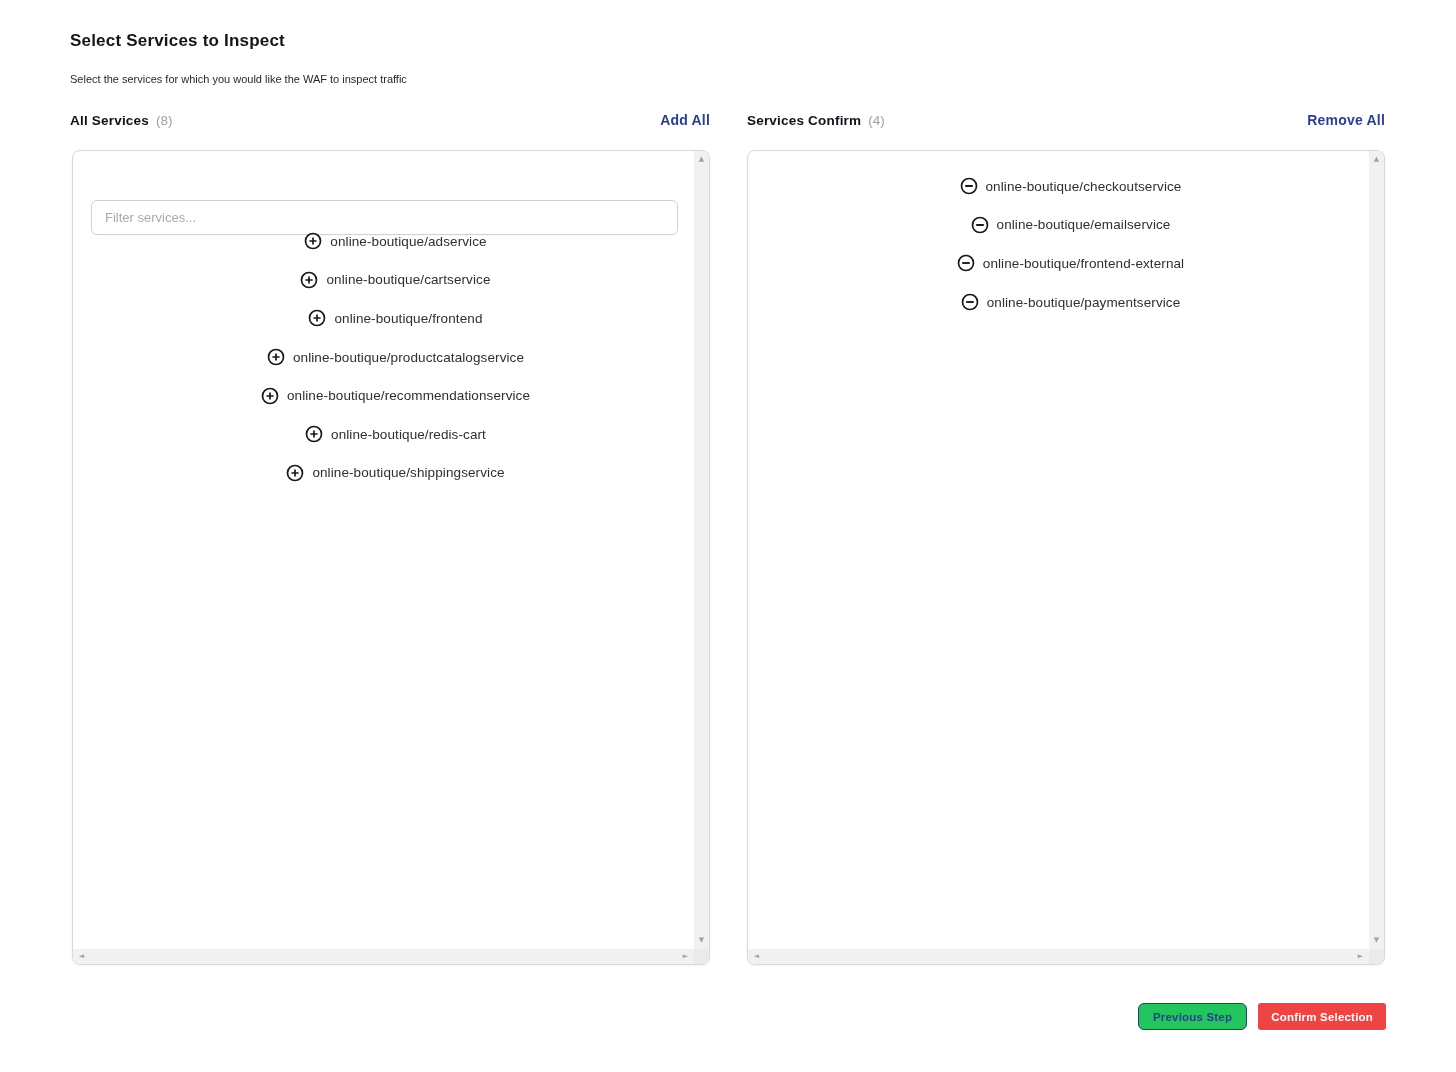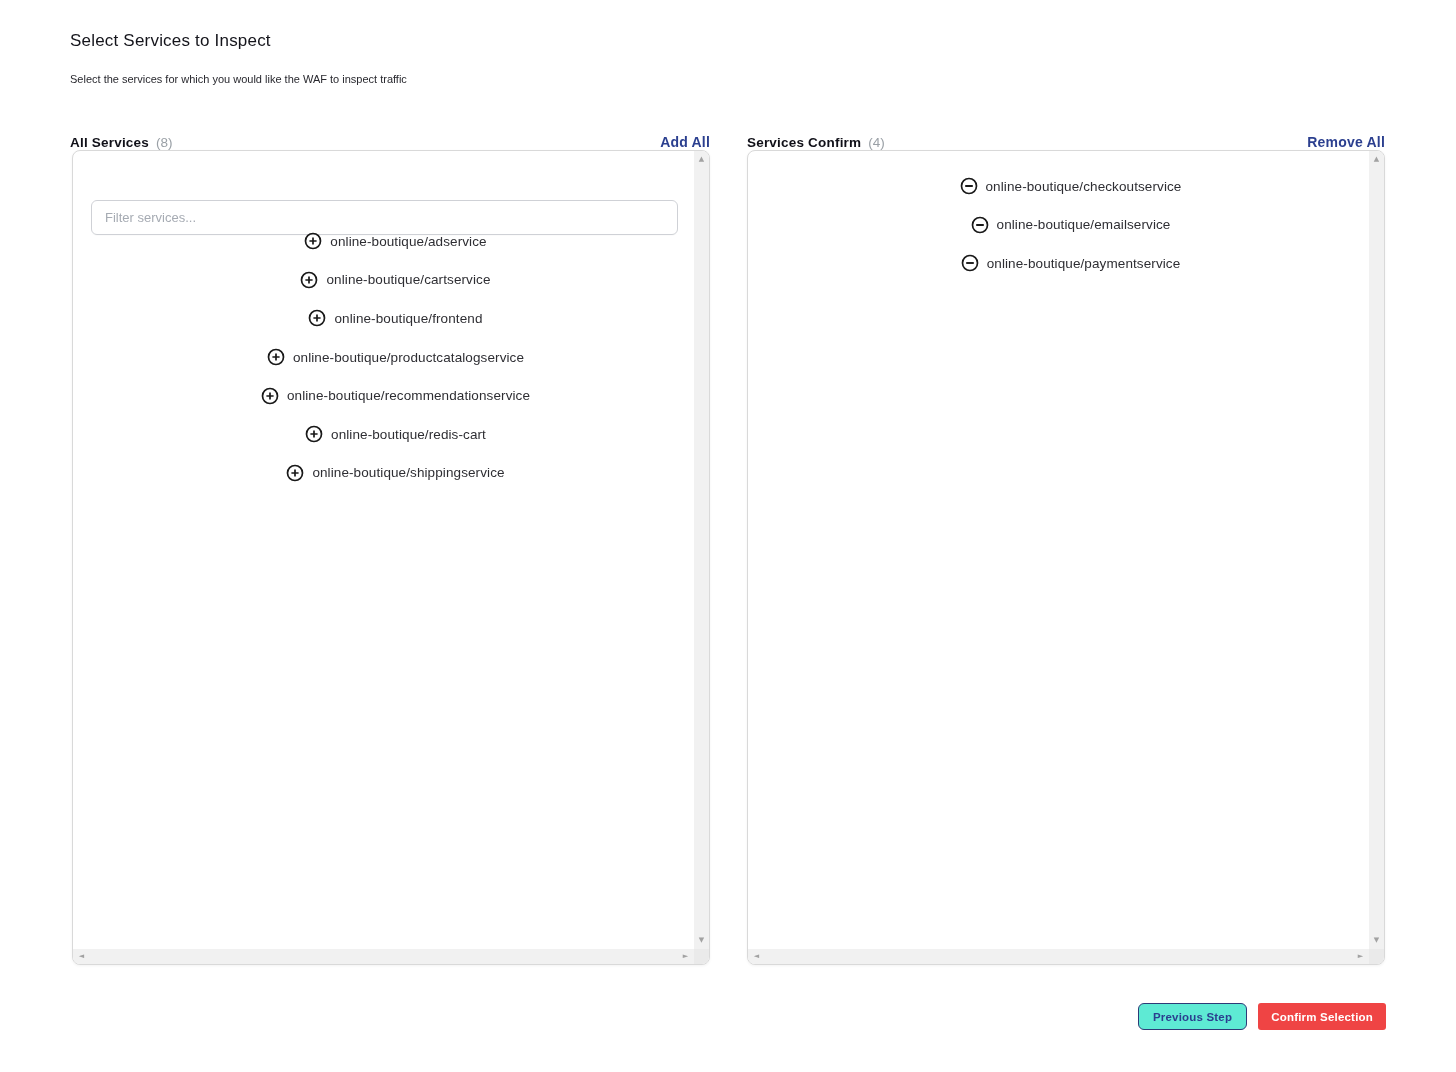--- a/index.html
+++ b/index.html
@@ -1,27 +1,27 @@
 <!DOCTYPE html>
 <html><head>
 <meta charset="utf-8">
 <style>
   html,body{margin:0;padding:0;}
   body{
     width:1456px;height:1072px;background:#ffffff;position:relative;
     font-family:"Liberation Sans",sans-serif;color:#222;overflow:hidden;
   }
   .page-title{
-    position:absolute;left:70px;top:31px;font-size:17px;font-weight:400;
+    position:absolute;left:70px;top:31px;font-size:17px;font-weight:700;
     color:#14141b;letter-spacing:.2px;text-align:center;
   }
   .page-subtitle{
     position:absolute;left:70px;top:73px;font-size:11px;color:#28282e;
   }
-  .panel-header{position:absolute;top:134px;display:flex;align-items:baseline;}
+  .panel-header{position:absolute;top:112px;display:flex;align-items:baseline;}
   #hdr-left{left:70px;width:640px;}
   #hdr-right{left:747px;width:638px;}
   .hdr-label{font-weight:700;font-size:13.5px;color:#101018;letter-spacing:.2px;}
   .hdr-count{color:#9aa0a6;font-size:13.5px;margin-left:7px;font-weight:400;}
   .hdr-action{
     margin-left:auto;font-weight:700;font-size:14px;color:#2b3f8f;
     cursor:pointer;letter-spacing:.2px;
   }
   .panel{
     position:absolute;top:150px;width:636px;height:813px;background:#fff;
@@ -66,21 +66,21 @@
   
   .footer-actions{
     position:absolute;top:1003px;right:70px;display:flex;gap:11px;align-items:center;
   }
   .btn{
     height:27px;display:inline-flex;align-items:center;justify-content:center;
     font-family:"Liberation Sans",sans-serif;font-weight:700;font-size:11.5px;
     letter-spacing:.2px;cursor:pointer;box-sizing:border-box;
   }
   .btn-outline{
-    padding:0 14px;background:#5eead4;color:#2b3f8f;border:1.5px solid #2d3b77;
+    padding:0 14px;background:#22c55e;color:#2b3f8f;border:1.5px solid #2d3b77;
     border-radius:6px;
   }
   .btn-filled{
     padding:0 13px;background:#ef4444;color:#ffffff;border:none;border-radius:3px;
   }
 </style>
 </head>
 <body>
 
 <div class="page-title">Select Services to Inspect</div>
@@ -196,20 +196,29 @@
         </span>
       <span class="svc-label">online-boutique/emailservice</span>
     </div>
     <div class="svc-row">
       <span class="svc-icon">
           <svg viewBox="0 0 18 18">
             <circle cx="9" cy="9" r="7.5" fill="none" stroke="#191919" stroke-width="1.7"></circle>
             <path d="M5.2 9H12.8" stroke="#191919" stroke-width="1.9"></path>
           </svg>
         </span>
+      <span class="svc-label">online-boutique/frontend-external</span>
+    </div>
+    <div class="svc-row">
+      <span class="svc-icon">
+          <svg viewBox="0 0 18 18">
+            <circle cx="9" cy="9" r="7.5" fill="none" stroke="#191919" stroke-width="1.7"></circle>
+            <path d="M5.2 9H12.8" stroke="#191919" stroke-width="1.9"></path>
+          </svg>
+        </span>
       <span class="svc-label">online-boutique/paymentservice</span>
     </div>
   </div>
   <div class="vtrack">
     <span class="sb-arrow up">▲</span>
     <span class="sb-arrow down">▼</span>
   </div>
   <div class="htrack">
     <span class="sb-arrow left">◄</span>
     <span class="sb-arrow right">►</span>

